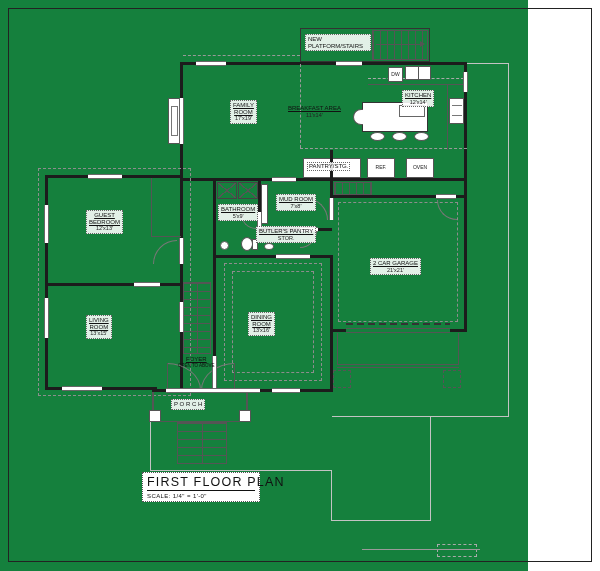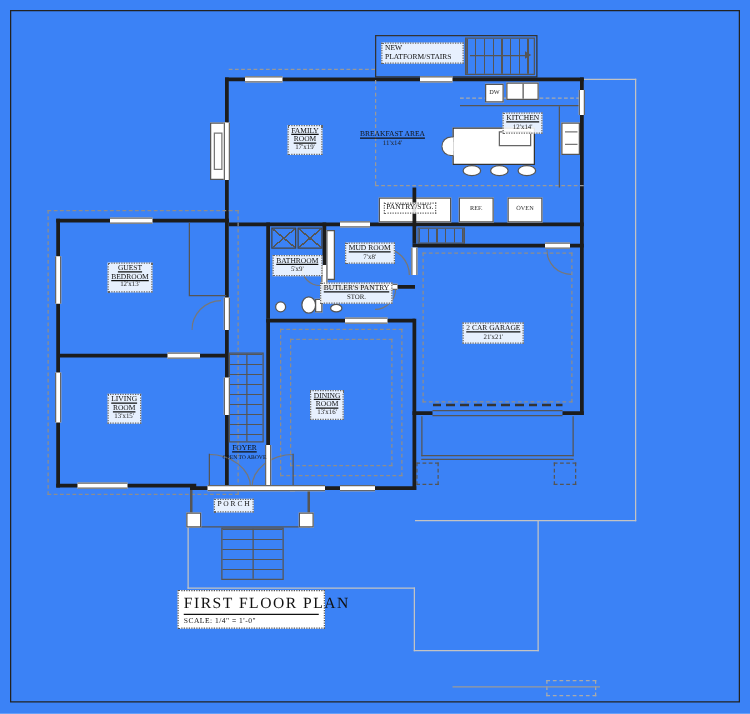--- a/index.html
+++ b/index.html
@@ -1,18 +1,18 @@
 <!DOCTYPE html>
 <html><head>
 <meta charset="utf-8">
 <style>
 *{margin:0;padding:0;box-sizing:border-box}
 html,body{background:#fff}
 body{width:600px;height:571px;overflow:hidden}
-#sheet{position:relative;width:600px;height:571px;background:#3b82f6;font-family:Liberation Serif, serif;color:#111}
+#sheet{position:relative;width:528px;height:571px;background:#15803d;font-family:Liberation Sans, sans-serif;color:#111}
 .w{position:absolute;background:#1c1c1c}
 .t{position:absolute;background:#555}
 .tl{position:absolute;background:#9a9a9a}
 .site{position:absolute;background:#c3c3c3}
 .dash{position:absolute;border:1px dashed #8d8d8d;background:transparent}
 .dashdk{position:absolute;border:1px dashed #555}
 .dashline{position:absolute;height:0;border-top:1px dashed #999}
 .dotbox{position:absolute;border:1px dotted #666;background:rgba(255,255,255,.88);font-size:6px;line-height:6.5px;text-align:center;padding:1px 2px;white-space:nowrap;z-index:5}
 .nm{text-decoration:underline}
 .dim{font-size:5.5px;color:#222}

